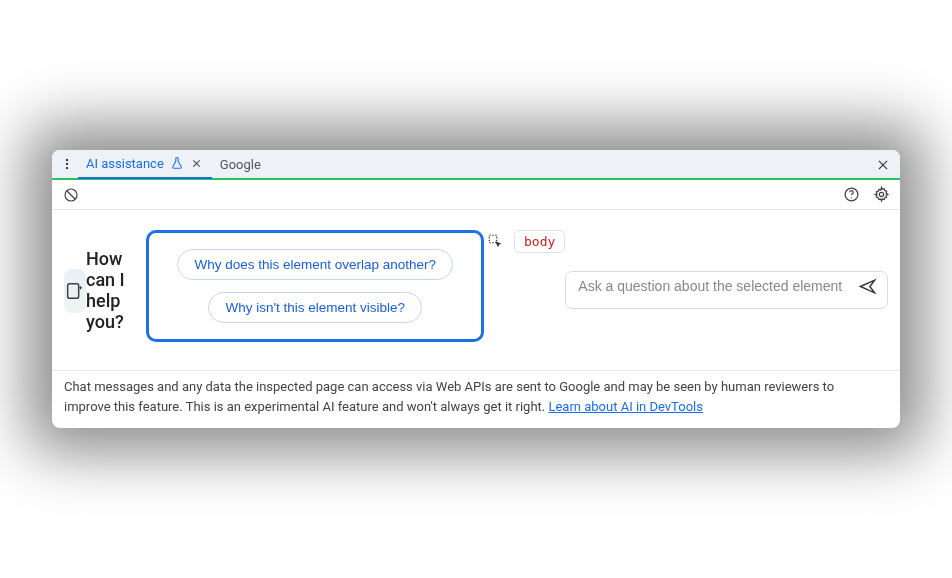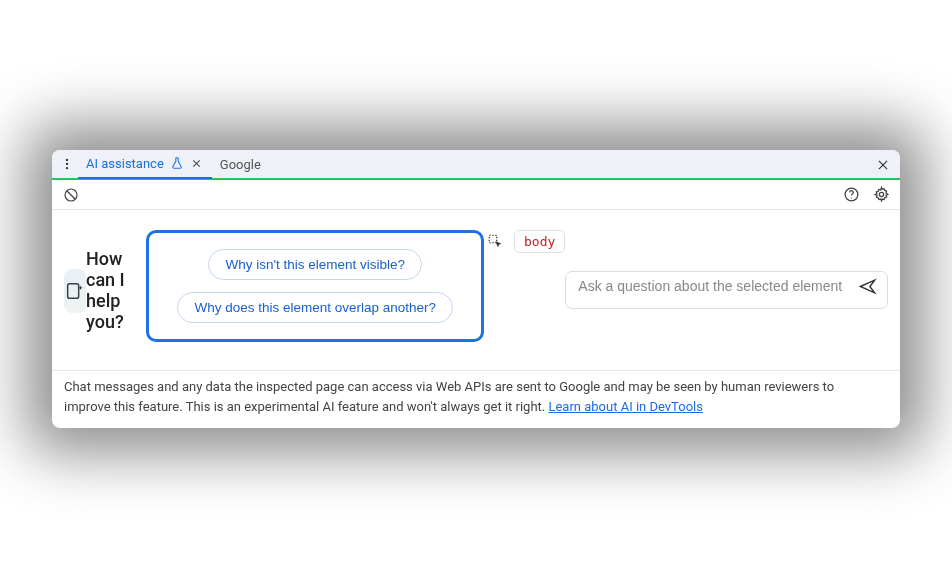--- a/index.html
+++ b/index.html
@@ -264,22 +264,22 @@
   <div class="content">
     <div class="spark-box">
       <svg width="22" height="22" viewBox="0 0 24 24" fill="none" stroke="#3a3f45" stroke-width="1.6">
           <rect x="4" y="4" width="12" height="16" rx="2"></rect>
           <path d="M18 6l.7 1.8L20.5 8.5l-1.8.7L18 11l-.7-1.8L15.5 8.5l1.8-.7z" fill="#3a3f45" stroke="none"></path>
         </svg>
     </div>
     <div class="heading">How can I help you?</div>
 
     <div class="suggestions-box">
+      <button class="suggestion-chip">Why does this element overlap another?</button>
       <button class="suggestion-chip">Why isn't this element visible?</button>
-      <button class="suggestion-chip">Why does this element overlap another?</button>
     </div>
 
     <div class="context-row">
       <div class="select-icon">
         <svg width="18" height="18" viewBox="0 0 24 24" fill="none" stroke="#333" stroke-width="1.6">
             <rect x="3" y="3" width="10" height="10" stroke-dasharray="2 2"></rect>
             <path d="M11 11l8 3-3 1.5L14.5 19z" fill="#333" stroke="none"></path>
           </svg>
       </div>
       <div class="element-chip">body</div>

